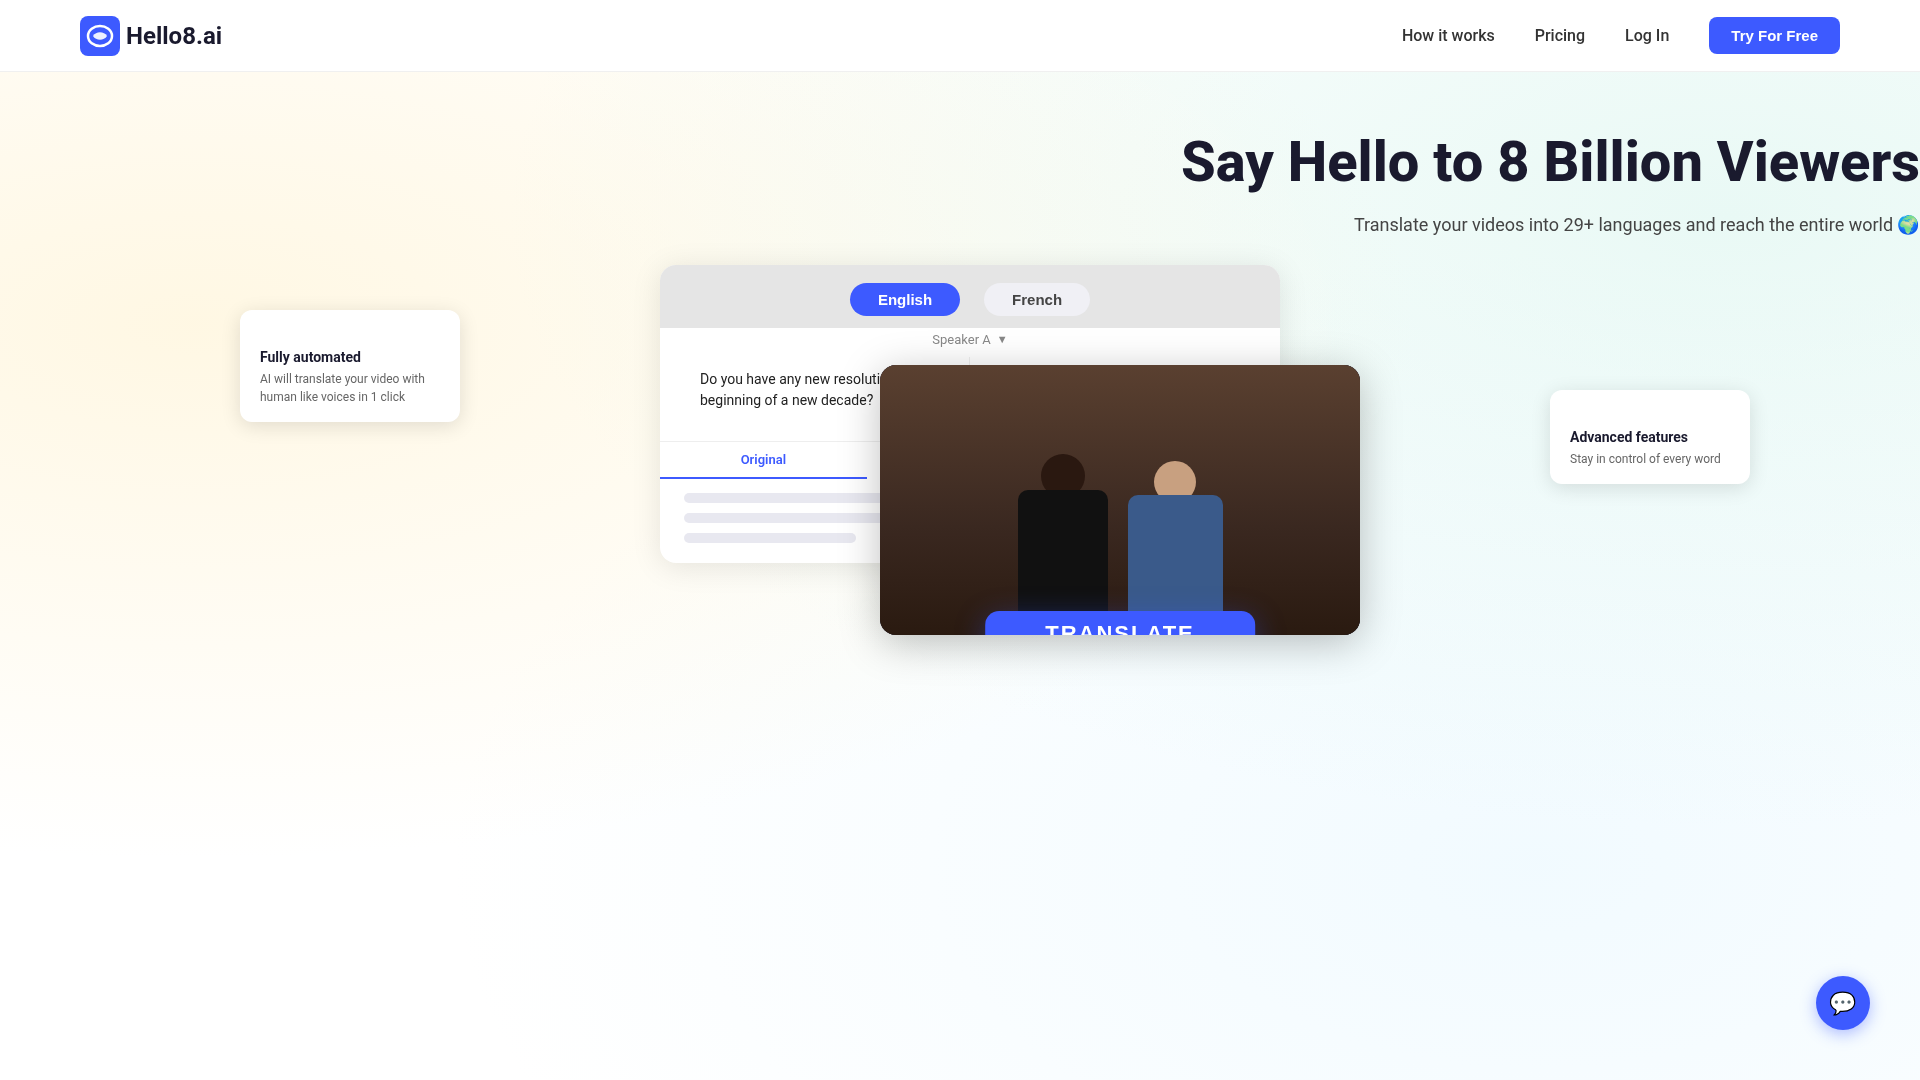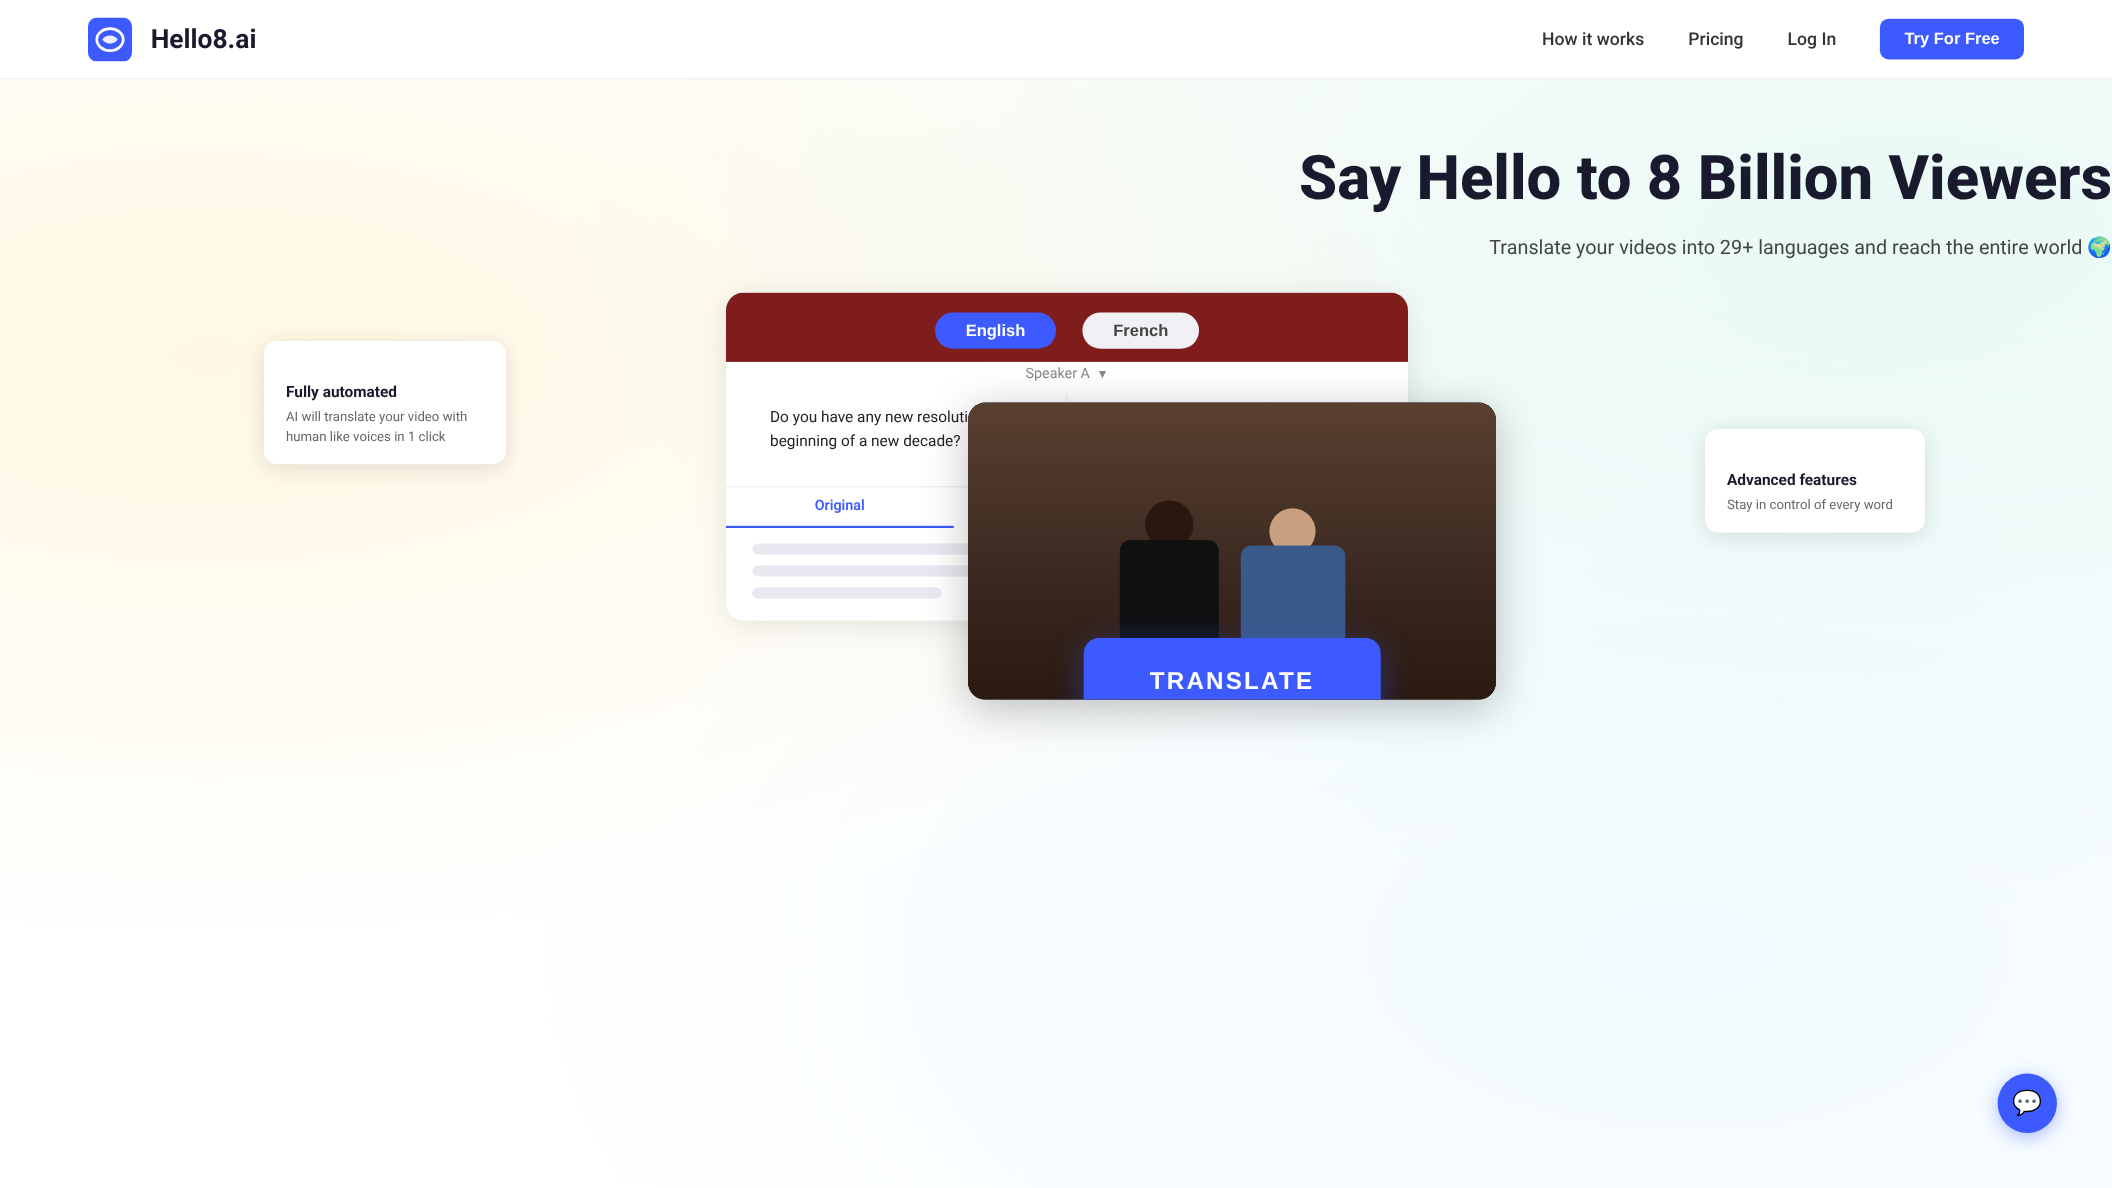--- a/index.html
+++ b/index.html
@@ -33,21 +33,21 @@
       justify-content: space-between;
       padding: 0 80px;
       height: 72px;
       background: #fff;
       border-bottom: 1px solid #f0f0f0;
     }
 
     .logo-wrap {
       display: flex;
       align-items: center;
-      gap: 17px;
+      gap: 6px;
     }
 
     .logo-icon {
       width: 40px;
       height: 40px;
     }
 
     .logo-text {
       font-size: 24px;
       font-weight: 700;
@@ -114,21 +114,21 @@
       padding: 0;
       overflow: hidden;
       position: relative;
     }
 
     .lang-tabs {
       display: flex;
       justify-content: center;
       gap: 24px;
       padding: 18px 0 12px;
-      background: #7f1d1d;
+      background: #e5e5e5;
     }
 
     .lang-tab {
       padding: 8px 28px;
       border-radius: 20px;
       font-size: 15px;
       font-weight: 600;
       cursor: pointer;
       border: none;
       background: #f0f0f5;
@@ -310,21 +310,21 @@
     }
 
     .translate-btn {
       background: #3d5aff;
       color: #fff;
       font-size: 22px;
       font-weight: 800;
       letter-spacing: 2px;
       border: none;
       border-radius: 14px;
-      padding: 26px 60px;
+      padding: 10px 60px;
       cursor: pointer;
       box-shadow: 0 8px 30px rgba(61, 90, 255, 0.4);
     }
 
     
     .callout-left {
       position: absolute;
       left: 240px;
       top: 310px;
       background: #fff;

